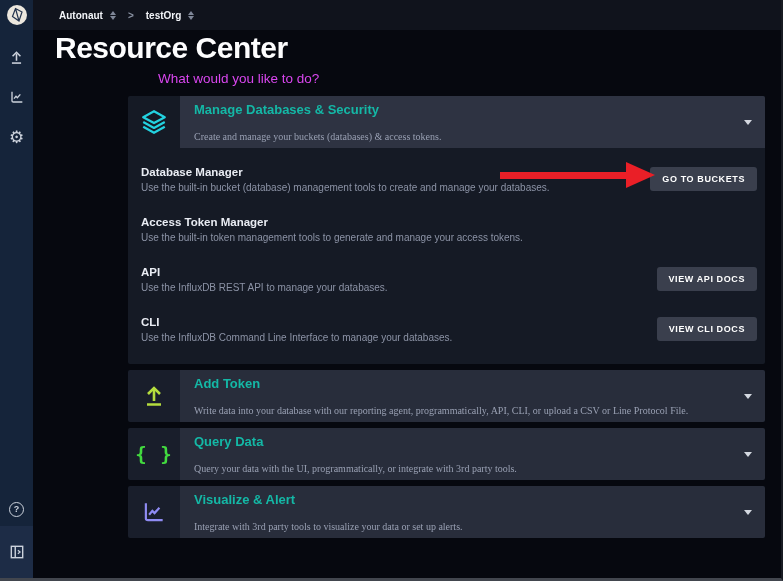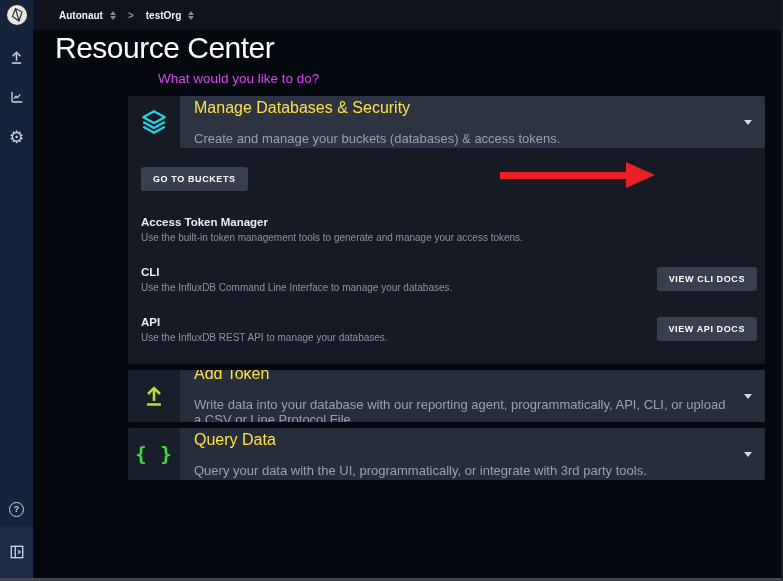--- a/index.html
+++ b/index.html
@@ -29,36 +29,36 @@
   
   .topbar { position:absolute; left:33px; top:0; right:0; height:30px; background:#10131c;
     display:flex; align-items:center; padding-left:26px; }
   .crumb { font-size:10px; font-weight:bold; color:#f2f4f8; cursor:pointer; }
   .caret-stack { display:inline-flex; flex-direction:column; gap:1px; margin:0 10px 0 7px; cursor:pointer; }
   .caret-up { width:0; height:0; border-left:3.5px solid transparent; border-right:3.5px solid transparent; border-bottom:4px solid #7f8798; }
   .caret-dn { width:0; height:0; border-left:3.5px solid transparent; border-right:3.5px solid transparent; border-top:4px solid #7f8798; }
   .crumb-sep { font-size:10px; font-weight:bold; color:#8a92a3; margin:0 12px 0 2px; }
 
   
-  .page-title { position:absolute; left:55px; top:31px; font-size:30px; font-weight:normal;
+  .page-title { position:absolute; left:55px; top:31px; font-size:30px; font-weight:bold;
     letter-spacing:-0.5px; color:#fdfdfe; }
   .page-subtitle { position:absolute; left:130px; top:71px; font-size:13.5px; font-weight:normal; color:#d946ef;margin-left:28px; }
 
   
   .panels { position:absolute; left:128px; top:96px; width:637px; }
   .panel { border-radius:2px; overflow:hidden; margin-bottom:6px; }
   .panel-expanded { background:#151a25; }
   .panel-header { display:flex; height:52px; cursor:pointer; }
   .icon-cell { width:52px; flex:none; display:flex; align-items:center; justify-content:center; }
   .collapsed .icon-cell { background:#191e2b; }
   .header-box { flex:1; background:#2e3342; position:relative; display:flex; flex-direction:column;
     justify-content:center; padding-left:14px; padding-right:30px; }
   .collapsed .header-box { background:#282d3b; }
-  .panel-title { font-size:16px; font-weight:normal; color:#fde047; }
-  .panel-desc { font-size:13px; color:#99a0b3; margin-top:14px; }
+  .panel-title { font-size:13px; font-weight:bold; color:#14b8a6; }
+  .panel-desc { font-size:10px; color:#99a0b3; margin-top:14px;font-family:Liberation Serif, serif; }
   .chevron { position:absolute; right:13px; top:50%; margin-top:-2px; width:0; height:0;
     border-left:4.5px solid transparent; border-right:4.5px solid transparent; border-top:5px solid #d4d8e0; }
 
   .panel-body { padding:6px 8px 10px 13px; }
   .body-row { height:50px; display:flex; align-items:center; justify-content:space-between; }
   .row-title { font-size:11.5px; font-weight:bold; color:#e9ecf3; }
   .row-desc { font-size:10px; color:#8c93a6; margin-top:4px; }
   .doc-btn { background:#3a3f4d; color:#fff; border:none; border-radius:3px;
     font-family:"Liberation Sans",sans-serif; font-size:9px; font-weight:bold; letter-spacing:0.6px;
     padding:7px 12px; cursor:pointer; white-space:nowrap; }
@@ -151,41 +151,45 @@
         </svg>
       </div>
       <div class="header-box">
         <div class="panel-title">Manage Databases &amp; Security</div>
         <div class="panel-desc">Create and manage your buckets (databases) &amp; access tokens.</div>
         <span class="chevron"></span>
       </div>
     </div>
     <div class="panel-body">
       <div class="body-row">
+        <div class="row-text">
+          <div class="row-title">Database Manager</div>
+          <div class="row-desc">Use the built-in bucket (database) management tools to create and manage your databases.</div>
+        </div>
         <button class="doc-btn">GO TO BUCKETS</button>
       </div>
       <div class="body-row">
         <div class="row-text">
           <div class="row-title">Access Token Manager</div>
           <div class="row-desc">Use the built-in token management tools to generate and manage your access tokens.</div>
         </div>
       </div>
       <div class="body-row">
         <div class="row-text">
+          <div class="row-title">API</div>
+          <div class="row-desc">Use the InfluxDB REST API to manage your databases.</div>
+        </div>
+        <button class="doc-btn">VIEW API DOCS</button>
+      </div>
+      <div class="body-row">
+        <div class="row-text">
           <div class="row-title">CLI</div>
           <div class="row-desc">Use the InfluxDB Command Line Interface to manage your databases.</div>
         </div>
         <button class="doc-btn">VIEW CLI DOCS</button>
-      </div>
-      <div class="body-row">
-        <div class="row-text">
-          <div class="row-title">API</div>
-          <div class="row-desc">Use the InfluxDB REST API to manage your databases.</div>
-        </div>
-        <button class="doc-btn">VIEW API DOCS</button>
       </div>
     </div>
   </section>
 
   <section class="panel collapsed">
     <div class="panel-header">
       <div class="icon-cell">
         <svg width="26" height="26" viewBox="0 0 26 26">
           <g fill="none" stroke="#b5dd3e" stroke-width="2.6">
             <path d="M13 18 V7"></path>
@@ -208,18 +212,35 @@
         <span class="braces">{ }</span>
       </div>
       <div class="header-box">
         <div class="panel-title">Query Data</div>
         <div class="panel-desc">Query your data with the UI, programmatically, or integrate with 3rd party tools.</div>
         <span class="chevron"></span>
       </div>
     </div>
   </section>
 
+  <section class="panel collapsed">
+    <div class="panel-header">
+      <div class="icon-cell">
+        <svg width="26" height="26" viewBox="0 0 24 24">
+          <g fill="none" stroke="#8f8bf2" stroke-width="2">
+            <path d="M4.5 4 V18 Q4.5 19.5 6.5 19.5 H20"></path>
+            <path d="M7.5 14.5 L10.5 11 L12.5 13 L17 8"></path>
+          </g>
+        </svg>
+      </div>
+      <div class="header-box">
+        <div class="panel-title">Visualize &amp; Alert</div>
+        <div class="panel-desc">Integrate with 3rd party tools to visualize your data or set up alerts.</div>
+        <span class="chevron"></span>
+      </div>
+    </div>
+  </section>
 </main>
 
 <div class="red-arrow">
   <div class="arrow-tail"></div>
   <div class="arrow-head"></div>
 </div>
 
 </body></html>

